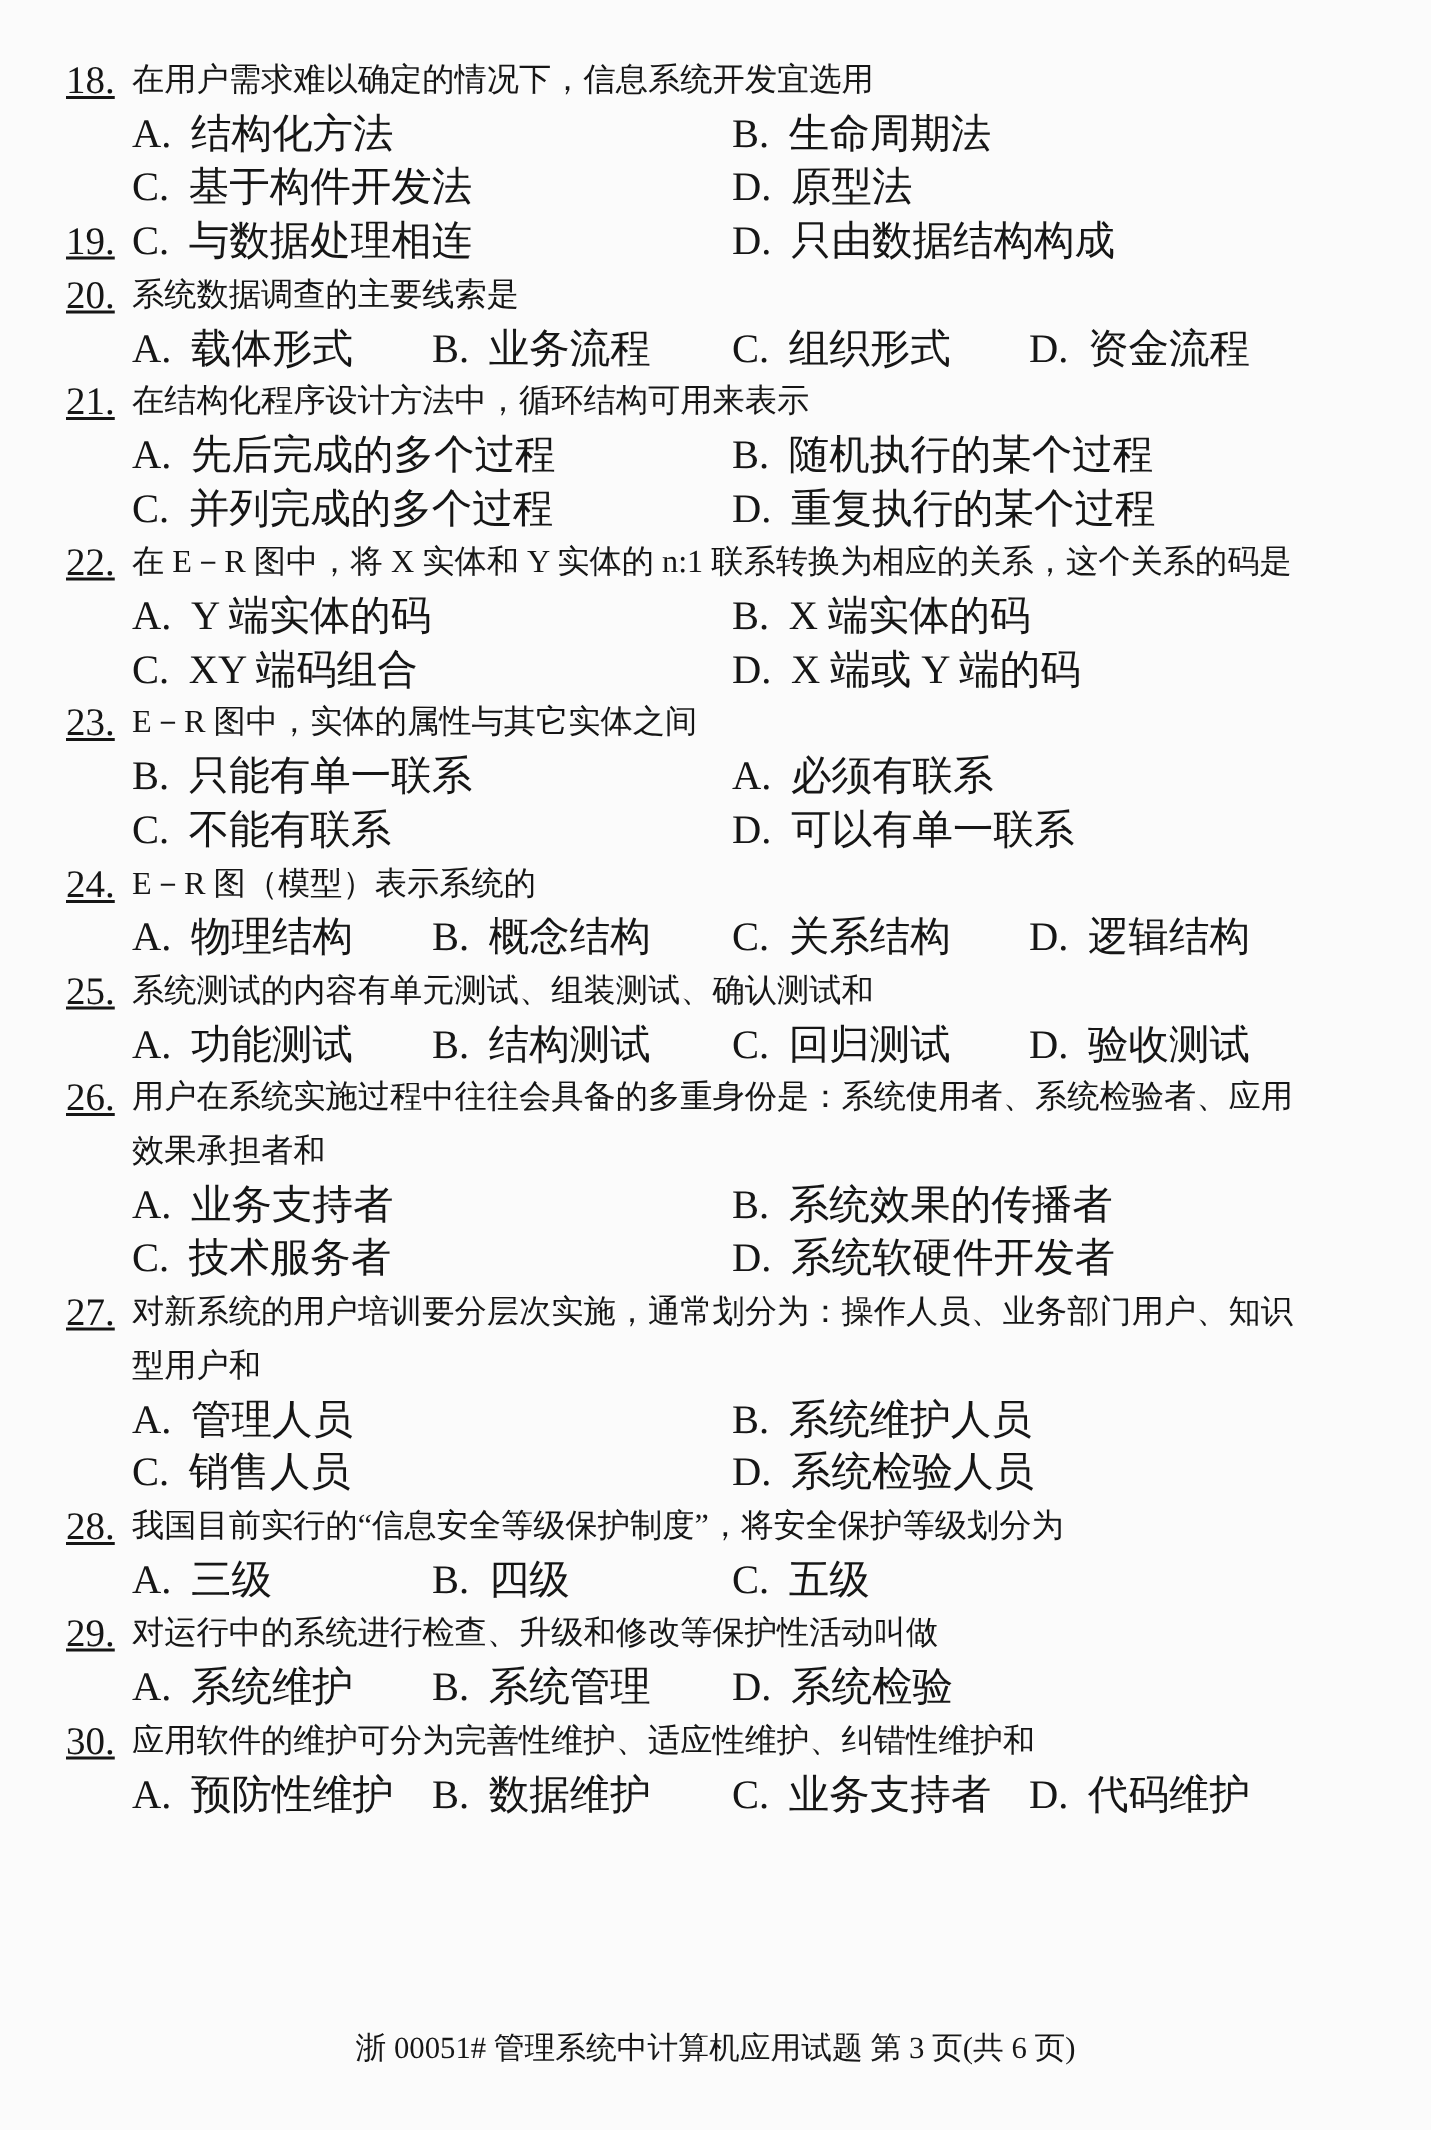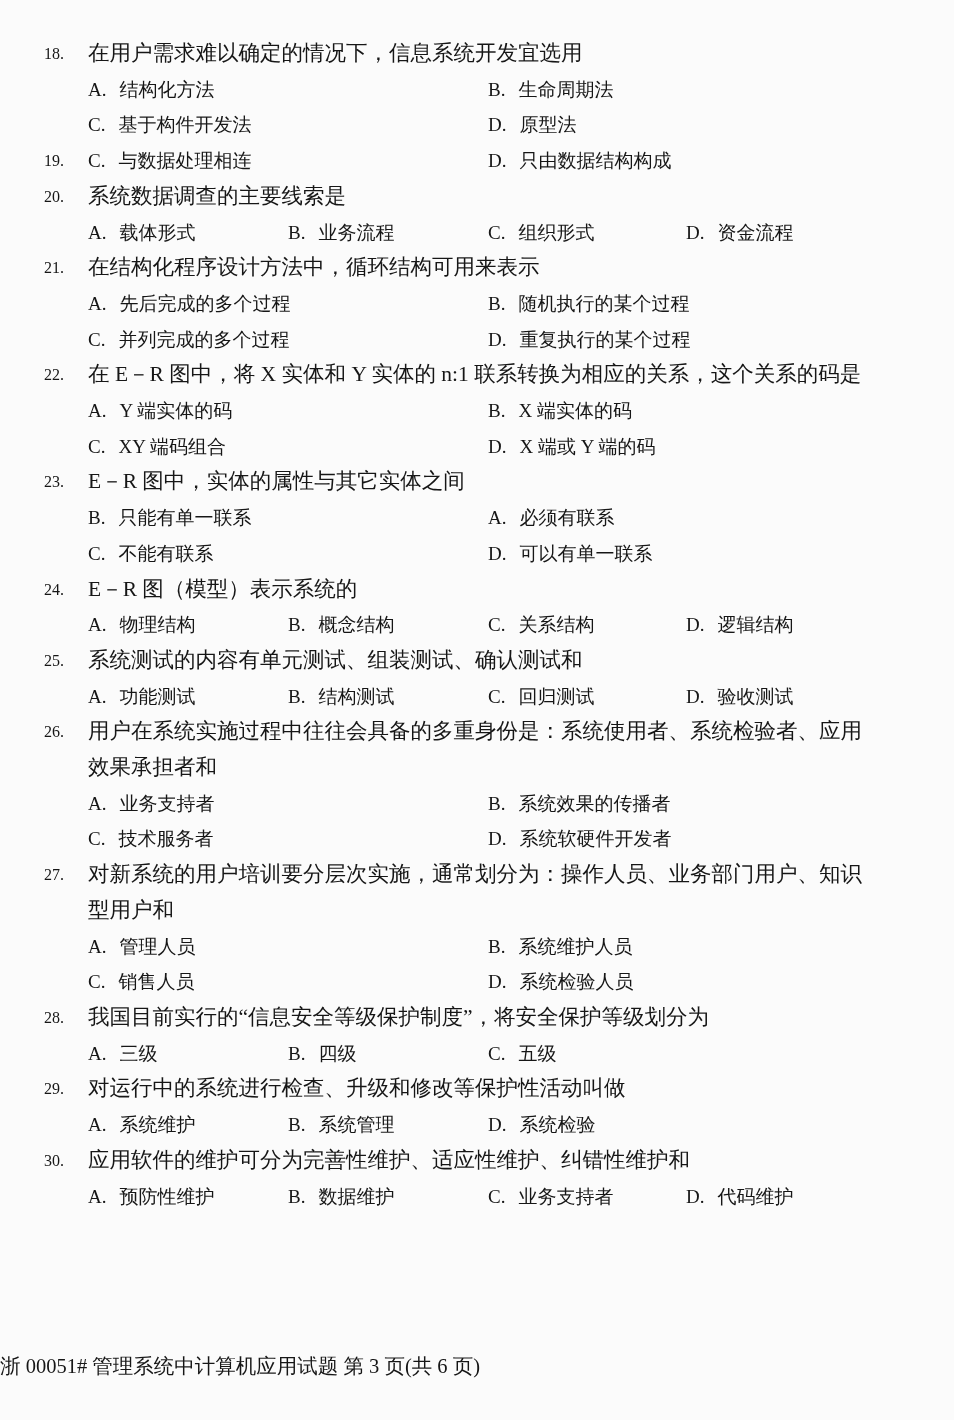--- a/index.html
+++ b/index.html
@@ -13,43 +13,44 @@
   }
   .paper{
     position:absolute;
     top:36px;left:44px;right:36px;
   }
   .question{
     display:grid;
     grid-template-columns:44px 1fr;
   }
   .q-num{
-    font-size:16px;
+    font-size:26px;
     line-height:35.7px;
     white-space:nowrap;
+    text-decoration:underline;
   }
   .q-stem{
     font-size:21.5px;
     line-height:35.7px;
     white-space:nowrap;
   }
   .opt-row{display:grid;}
   .opt-row.cols-2{grid-template-columns:400px 1fr;}
   .opt-row.cols-4{grid-template-columns:200px 200px 198px 1fr;}
   .opt{
-    font-size:19px;
+    font-size:27px;
     line-height:35.7px;
     white-space:nowrap;
   }
   .opt-label{margin-right:13px;}
   .page-footer{
     position:absolute;
     top:1352px;left:0;
     width:954px;
-    text-align:left;
+    text-align:center;
     font-size:20.5px;
     line-height:28px;
     white-space:nowrap;
   }
 </style>
 </head>
 <body>
 
 <div class="paper">
   <div>

